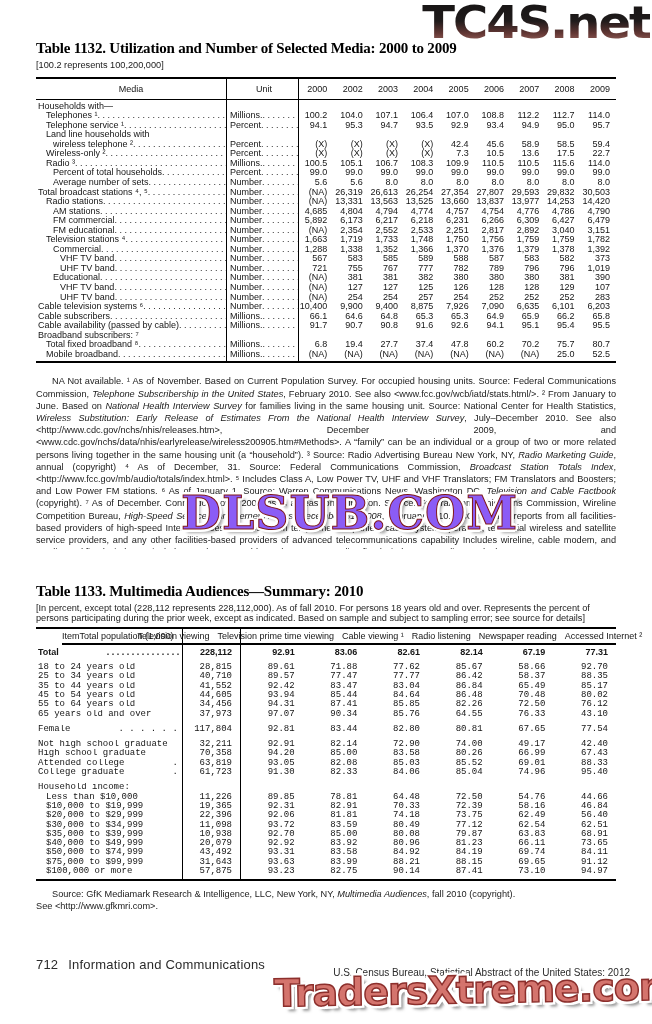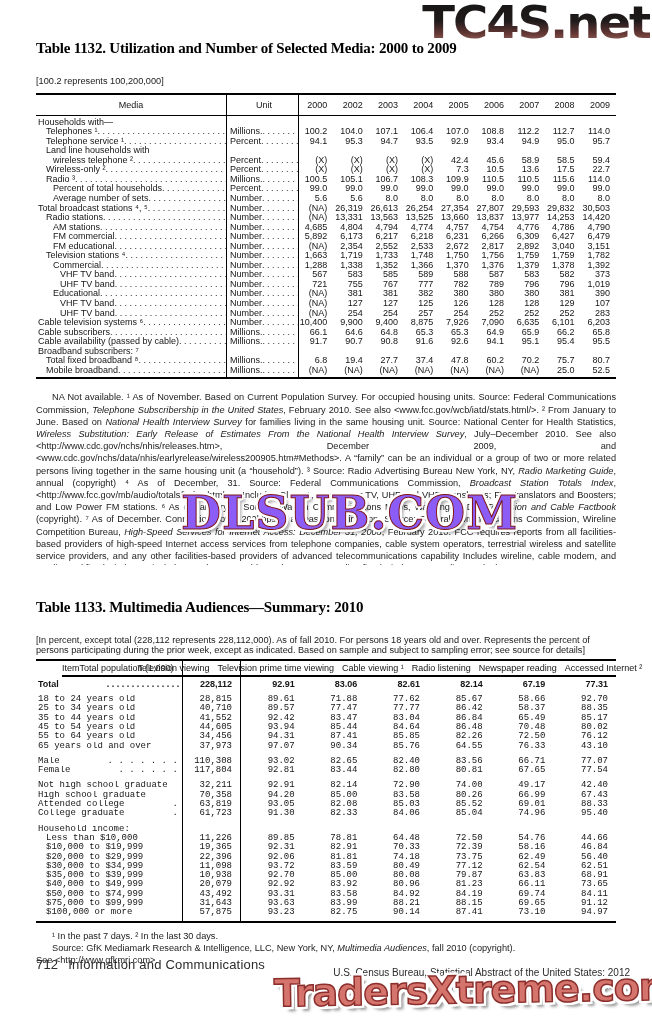--- a/index.html
+++ b/index.html
@@ -5,21 +5,21 @@
   html,body{margin:0;padding:0;background:#e8e8e8;}
   .page{position:relative;width:652px;height:1024px;background:#ffffff;overflow:hidden;
         font-family:"Liberation Sans","DejaVu Sans",sans-serif;color:#151515;}
   .content{margin:0 36px;width:580px;}
 
   
   .tbl-title{font-family:"Liberation Serif","DejaVu Serif",serif;font-weight:bold;
              font-size:15px;letter-spacing:-0.2px;margin:0;color:#000;}
   #t1132-title{padding-top:40px;}
   #t1133-title{padding-top:34px;}
-  .bracket-note{font-size:9.2px;line-height:9.6px;margin-top:20px;color:#1a1a1a;}
+  .bracket-note{font-size:9.2px;line-height:9.6px;margin-top:4px;color:#1a1a1a;}
 
   
   .tbl{position:relative;border-top:2px solid #000;border-bottom:2px solid #000;font-size:9px;}
   .row{display:flex;align-items:baseline;}
   .vl{position:absolute;top:0;bottom:0;width:1px;background:#000;}
   .dots{flex:1 1 0;overflow:hidden;white-space:nowrap;}
   .dots::before{content:" . . . . . . . . . . . . . . . . . . . . . . . . . . . . . . . . . . . . . . . . . . . . . . . . . . . . . . . . . . . .";}
   .lbl{white-space:nowrap;}
   .it{font-style:italic;}
 
@@ -359,21 +359,21 @@
             </div>
             <div class="unit32">
               <span class="lbl">Number</span>
               <span class="dots"></span>
             </div>
             <div class="vals">
               <div class="val32">(NA)</div>
               <div class="val32">2,354</div>
               <div class="val32">2,552</div>
               <div class="val32">2,533</div>
-              <div class="val32">2,672</div>
+              <div class="val32">2,251</div>
               <div class="val32">2,817</div>
               <div class="val32">2,892</div>
               <div class="val32">3,040</div>
               <div class="val32">3,151</div>
             </div>
           </div>
           <div class="row row32">
             <div class="stub32">
               <span class="lbl ind1">Television stations ⁴</span>
               <span class="dots"></span>
@@ -756,33 +756,20 @@
               <div class="val33">90.34</div>
               <div class="val33">85.76</div>
               <div class="val33">64.55</div>
               <div class="val33">76.33</div>
               <div class="val33">43.10</div>
             </div>
           </div>
           <div class="grp">
             <div class="row row33">
               <div class="stub33">
-                <span class="lbl ind0">Male</span>
-                <span class="dots"></span>
-              </div>
-              <div class="pop33">110,308</div>
-              <div class="val33">93.02</div>
-              <div class="val33">82.65</div>
-              <div class="val33">82.40</div>
-              <div class="val33">83.56</div>
-              <div class="val33">66.71</div>
-              <div class="val33">77.07</div>
-            </div>
-            <div class="row row33">
-              <div class="stub33">
                 <span class="lbl ind0">Female</span>
                 <span class="dots"></span>
               </div>
               <div class="pop33">117,804</div>
               <div class="val33">92.81</div>
               <div class="val33">83.44</div>
               <div class="val33">82.80</div>
               <div class="val33">80.81</div>
               <div class="val33">67.65</div>
               <div class="val33">77.54</div>
@@ -965,21 +952,20 @@
               <div class="val33">73.10</div>
               <div class="val33">94.97</div>
             </div>
           </div>
         </div>
         <div class="vl" style="left: 146px;"></div>
         <div class="vl" style="left: 204px;"></div>
       </div>
 
     <div id="fn1133">
-      <p class="fn-line">¹ In the past 7 days. ² In the last 30 days.</p>
       <p class="fn-line" id="fn1133-source"><span>Source: GfK Mediamark Research &amp; Intelligence, LLC, New York, NY, </span><span class="it">Multimedia Audiences</span><span>, fall 2010 (copyright).</span></p>
       <p class="fn-line fn-see">See &lt;http://www.gfkmri.com&gt;.</p>
     </div>
 
   </div>
 
   <div class="footer-line">
     <span class="pgno">712</span><span>Information and Communications</span>
   </div>
   <div class="credit">U.S. Census Bureau, Statistical Abstract of the United States: 2012</div>

